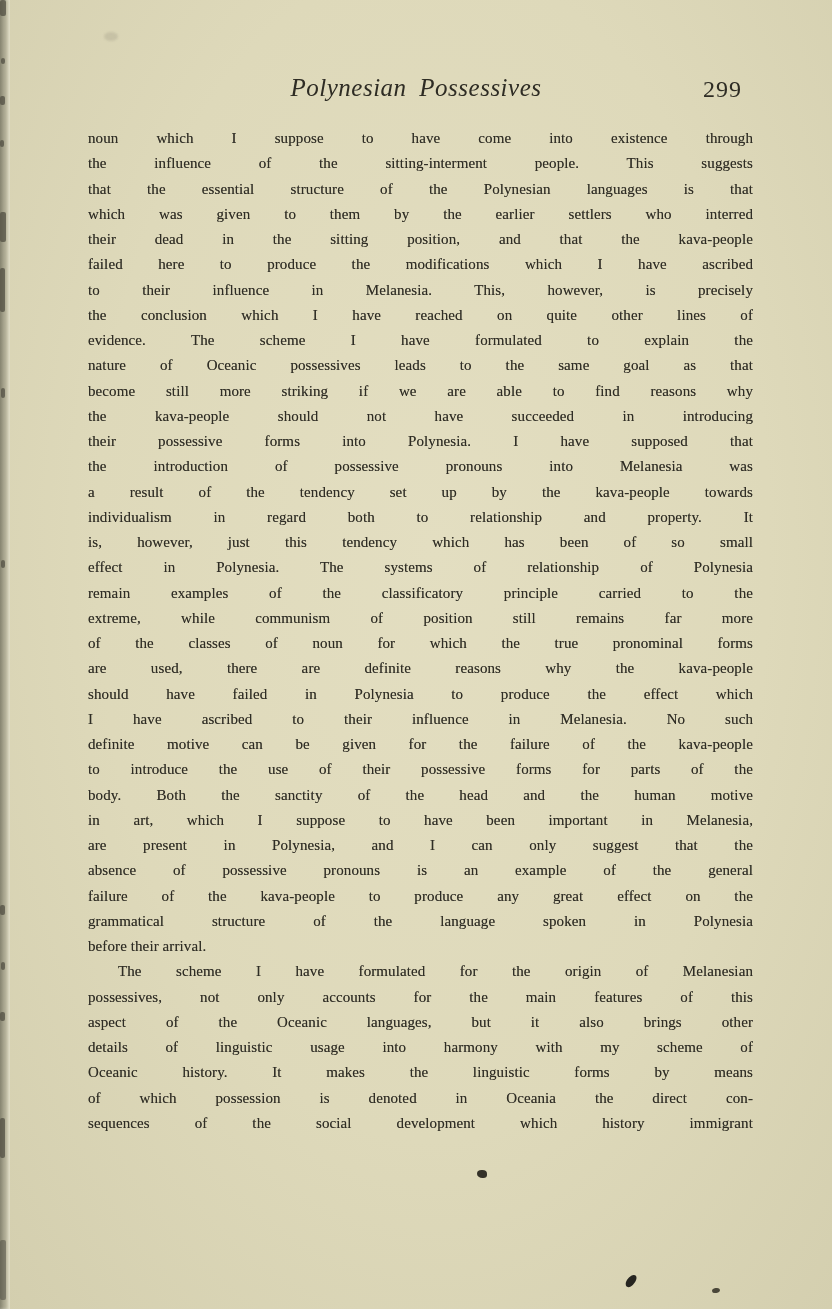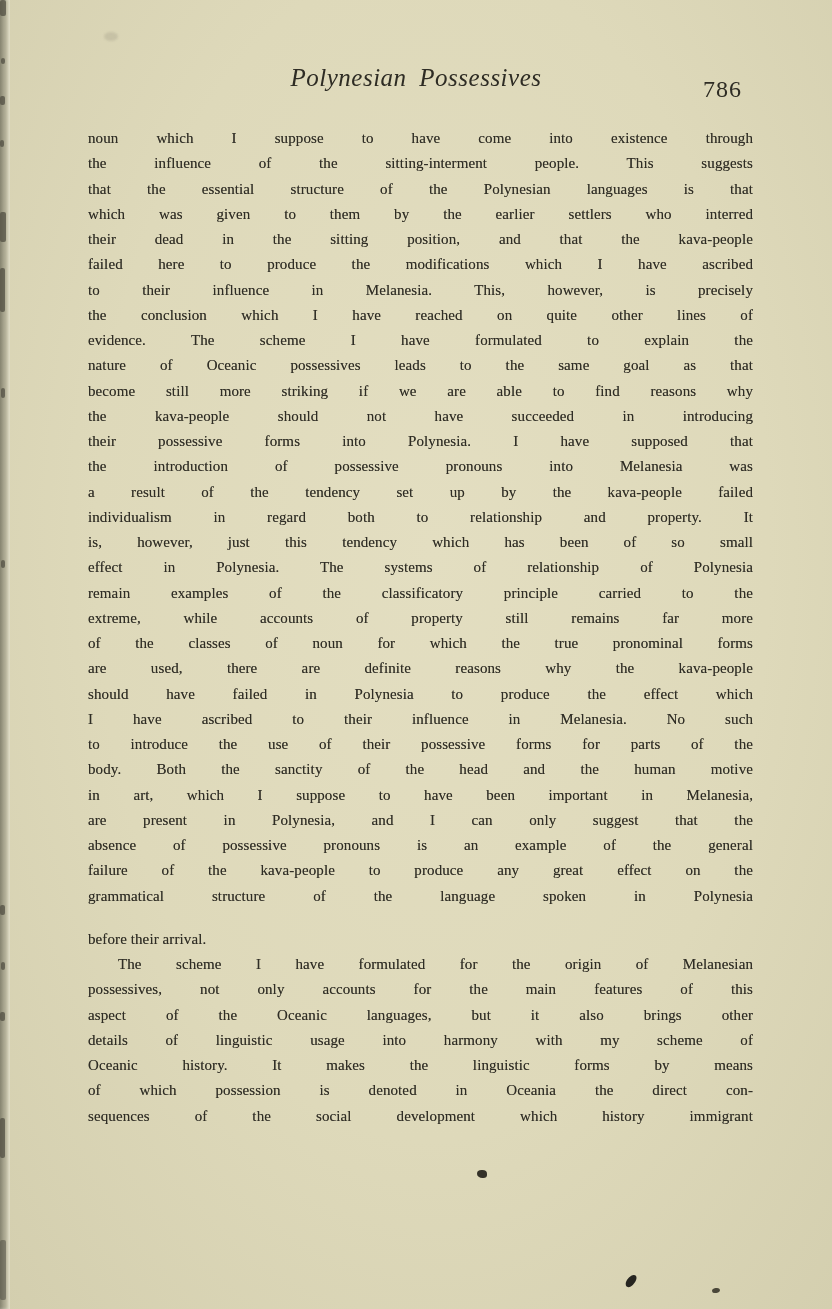--- a/index.html
+++ b/index.html
@@ -18,21 +18,21 @@
   
   .edge-strip {
     position: absolute; left: 0; top: 0; width: 10px; height: 100%;
     background: linear-gradient(to right, #85836f 0%, #a5a28c 35%, #c6c2a7 80%, #d3ceae 100%);
     box-shadow: inset -2px 0 3px rgba(255,255,250,0.35);
   }
   .mark {
     position: absolute; background: #514f43; border-radius: 2px; opacity: 0.75;
   }
   .header-title {
-    position: absolute; top: 64px; left: 0; width: 100%;
+    position: absolute; top: 74px; left: 0; width: 100%;
     text-align: center;
     font-style: italic;
     font-size: 25px;
     letter-spacing: 0.5px;
     word-spacing: 6px;
     color: #2e2c24;
   }
   .page-number {
     position: absolute; top: 76px; right: 90px;
     font-size: 24px;
@@ -41,21 +41,21 @@
   }
   .text-body {
     position: absolute; top: 126px; left: 88px; width: 665px;
     font-size: 15px;
     line-height: 25.25px;
     color: #2f2d25;
     letter-spacing: 0.1px;
     text-shadow: 0 0 0.5px rgba(47,45,37,0.55);
   }
   .line { text-align: justify; text-align-last: justify; white-space: nowrap; }
-  .line.noju { text-align-last: left; margin-top: 18px; }
+  .line.noju { text-align-last: left; }
   .para.indent .line:first-child { text-indent: 30px; }
   .speck { position: absolute; border-radius: 50%; }
   .speck-a { left: 627px; top: 1274px; width: 8px; height: 14px; background: #262520; transform: rotate(32deg); border-radius: 60% 40% 55% 45%; }
   .speck-b { left: 712px; top: 1288px; width: 8px; height: 5px; background: #4a4739; transform: rotate(-10deg); }
   .speck-c { left: 477px; top: 1170px; width: 10px; height: 8px; background: #333128; border-radius: 50% 50% 40% 60%; }
   .smudge-top { left: 104px; top: 32px; width: 14px; height: 9px; background: #c5c0a4; opacity: 0.9; filter: blur(1px); }
 </style>
 </head>
 <body style="background: rgb(222, 217, 186);">
 
@@ -72,48 +72,49 @@
     <div class="mark" style="left:1px;top:560px;width:4px;height:8px;"></div>
     <div class="mark" style="left:0;top:905px;width:5px;height:10px;"></div>
     <div class="mark" style="left:1px;top:962px;width:4px;height:8px;"></div>
     <div class="mark" style="left:0;top:1012px;width:5px;height:9px;"></div>
     <div class="mark" style="left:0;top:1118px;width:5px;height:40px;"></div>
     <div class="mark" style="left:0;top:1240px;width:6px;height:60px;opacity:0.55;"></div>
   </div>
 
   <div class="header-title">Polynesian Possessives</div>
 
-  <div class="page-number">786</div>
+  <div class="page-number">299</div>
 
   <div class="text-body" style="color: rgb(47, 45, 37);">
       <div class="para">
         <div class="line">noun which I suppose to have come into existence through</div>
         <div class="line">the influence of the sitting-interment people. This suggests</div>
         <div class="line">that the essential structure of the Polynesian languages is that</div>
         <div class="line">which was given to them by the earlier settlers who interred</div>
         <div class="line">their dead in the sitting position, and that the kava-people</div>
         <div class="line">failed here to produce the modifications which I have ascribed</div>
         <div class="line">to their influence in Melanesia. This, however, is precisely</div>
         <div class="line">the conclusion which I have reached on quite other lines of</div>
         <div class="line">evidence. The scheme I have formulated to explain the</div>
         <div class="line">nature of Oceanic possessives leads to the same goal as that</div>
         <div class="line">become still more striking if we are able to find reasons why</div>
         <div class="line">the kava-people should not have succeeded in introducing</div>
         <div class="line">their possessive forms into Polynesia. I have supposed that</div>
         <div class="line">the introduction of possessive pronouns into Melanesia was</div>
-        <div class="line">a result of the tendency set up by the kava-people failed</div>
+        <div class="line">a result of the tendency set up by the kava-people towards</div>
         <div class="line">individualism in regard both to relationship and property. It</div>
         <div class="line">is, however, just this tendency which has been of so small</div>
         <div class="line">effect in Polynesia. The systems of relationship of Polynesia</div>
         <div class="line">remain examples of the classificatory principle carried to the</div>
-        <div class="line">extreme, while accounts of property still remains far more</div>
+        <div class="line">extreme, while communism of position still remains far more</div>
         <div class="line">of the classes of noun for which the true pronominal forms</div>
         <div class="line">are used, there are definite reasons why the kava-people</div>
         <div class="line">should have failed in Polynesia to produce the effect which</div>
         <div class="line">I have ascribed to their influence in Melanesia. No such</div>
+        <div class="line">definite motive can be given for the failure of the kava-people</div>
         <div class="line">to introduce the use of their possessive forms for parts of the</div>
         <div class="line">body. Both the sanctity of the head and the human motive</div>
         <div class="line">in art, which I suppose to have been important in Melanesia,</div>
         <div class="line">are present in Polynesia, and I can only suggest that the</div>
         <div class="line">absence of possessive pronouns is an example of the general</div>
         <div class="line">failure of the kava-people to produce any great effect on the</div>
         <div class="line">grammatical structure of the language spoken in Polynesia</div>
         <div class="line noju">before their arrival.</div>
       </div>
       <div class="para indent">

